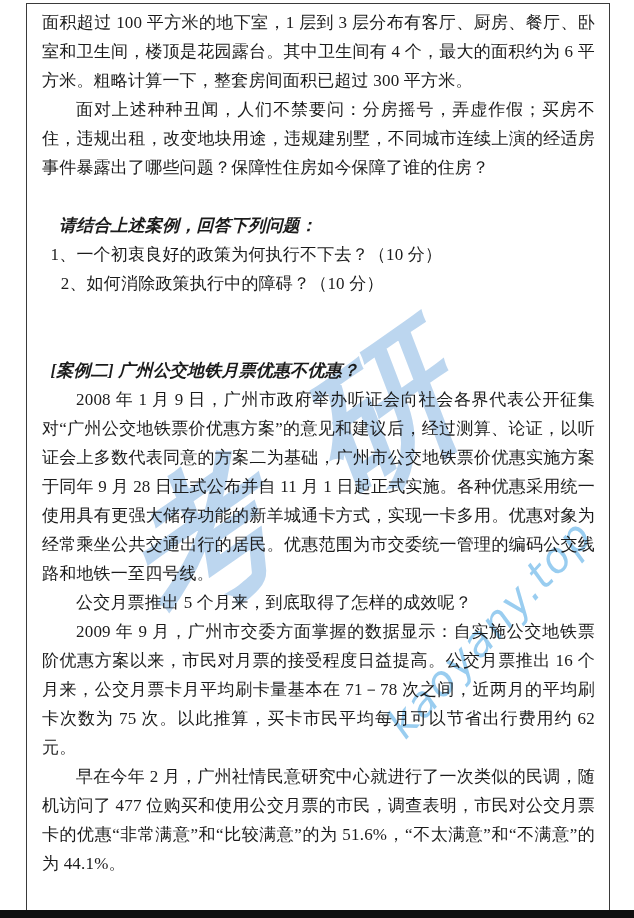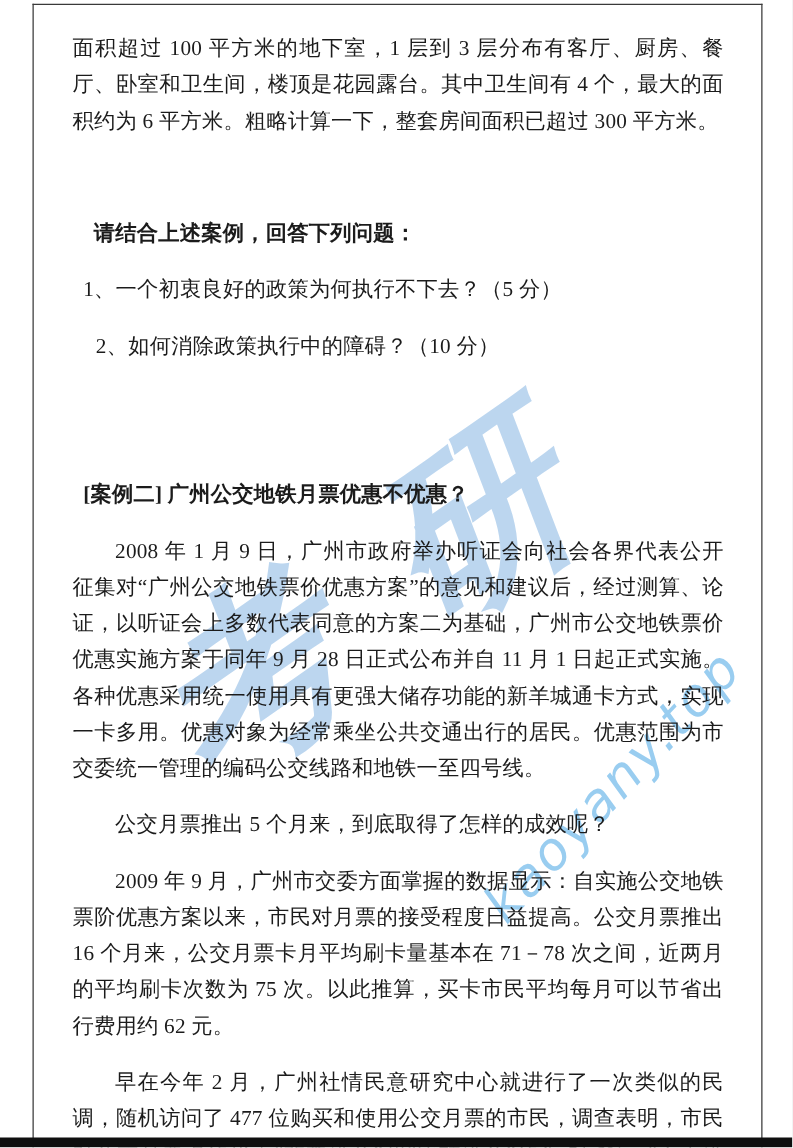--- a/index.html
+++ b/index.html
@@ -22,22 +22,22 @@
   .doc-content{
     position:relative;
     padding:4px 14px 0 15px;
     font-size:17px;
     line-height:29px;
     text-align:justify;
     color:#1b1b1b;
     letter-spacing:0.2px;
     z-index:2;
   }
-  .para{margin:16px;}
-  .para.bold{font-weight:bold;}
+  .para{margin:0;}
+  .para.bold{font-weight:bold;font-style:italic;}
   .spacer{height:29px;}
   
   .wm{position:absolute;pointer-events:none;white-space:nowrap;z-index:1;}
   .wm-script{
     left:0px;top:380px;width:634px;height:160px;
     text-align:center;line-height:160px;
     font-family:"DejaVu Serif",serif;font-style:italic;font-weight:bold;
     font-size:150px;letter-spacing:70px;
     color:rgba(88,152,216,0.40);
     transform:rotate(-35deg);
@@ -59,23 +59,24 @@
 <body>
 
 <div class="page">
 
   <div class="wm wm-script">考研</div>
   <div class="wm wm-site">kaoyany.top</div>
 
   <div class="doc-box">
     <div class="doc-content">
         <div class="para" style="text-indent: 0em;">面积超过 100 平方米的地下室，1 层到 3 层分布有客厅、厨房、餐厅、卧室和卫生间，楼顶是花园露台。其中卫生间有 4 个，最大的面积约为 6 平方米。粗略计算一下，整套房间面积已超过 300 平方米。</div>
+        <div class="para" style="text-indent: 2em;">面对上述种种丑闻，人们不禁要问：分房摇号，弄虚作假；买房不住，违规出租，改变地块用途，违规建别墅，不同城市连续上演的经适房事件暴露出了哪些问题？保障性住房如今保障了谁的住房？</div>
         <div class="spacer"></div>
         <div class="para bold" style="text-indent: 1em;">请结合上述案例，回答下列问题：</div>
-        <div class="para" style="text-indent: 0.5em;">1、一个初衷良好的政策为何执行不下去？（5 分）</div>
+        <div class="para" style="text-indent: 0.5em;">1、一个初衷良好的政策为何执行不下去？（10 分）</div>
         <div class="para" style="text-indent: 1.1em;">2、如何消除政策执行中的障碍？（10 分）</div>
         <div class="spacer"></div>
         <div class="spacer"></div>
         <div class="para bold" style="text-indent: 0.5em;">[案例二] 广州公交地铁月票优惠不优惠？</div>
         <div class="para" style="text-indent: 2em; font-family: Liberation Serif, serif;">2008 年 1 月 9 日，广州市政府举办听证会向社会各界代表公开征集对“广州公交地铁票价优惠方案”的意见和建议后，经过测算、论证，以听证会上多数代表同意的方案二为基础，广州市公交地铁票价优惠实施方案于同年 9 月 28 日正式公布并自 11 月 1 日起正式实施。各种优惠采用统一使用具有更强大储存功能的新羊城通卡方式，实现一卡多用。优惠对象为经常乘坐公共交通出行的居民。优惠范围为市交委统一管理的编码公交线路和地铁一至四号线。</div>
         <div class="para" style="text-indent: 2em;">公交月票推出 5 个月来，到底取得了怎样的成效呢？</div>
         <div class="para" style="text-indent: 2em;">2009 年 9 月，广州市交委方面掌握的数据显示：自实施公交地铁票阶优惠方案以来，市民对月票的接受程度日益提高。公交月票推出 16 个月来，公交月票卡月平均刷卡量基本在 71－78 次之间，近两月的平均刷卡次数为 75 次。以此推算，买卡市民平均每月可以节省出行费用约 62 元。</div>
         <div class="para" style="text-indent: 2em;">早在今年 2 月，广州社情民意研究中心就进行了一次类似的民调，随机访问了 477 位购买和使用公交月票的市民，调查表明，市民对公交月票卡的优惠“非常满意”和“比较满意”的为 51.6%，“不太满意”和“不满意”的为 44.1%。</div>
       </div>
   </div>

